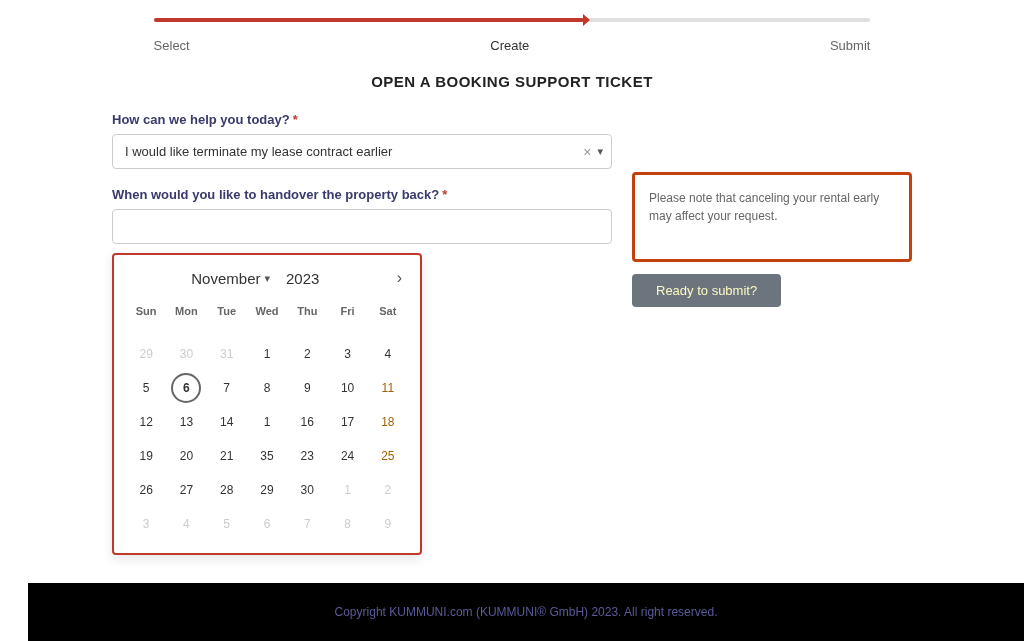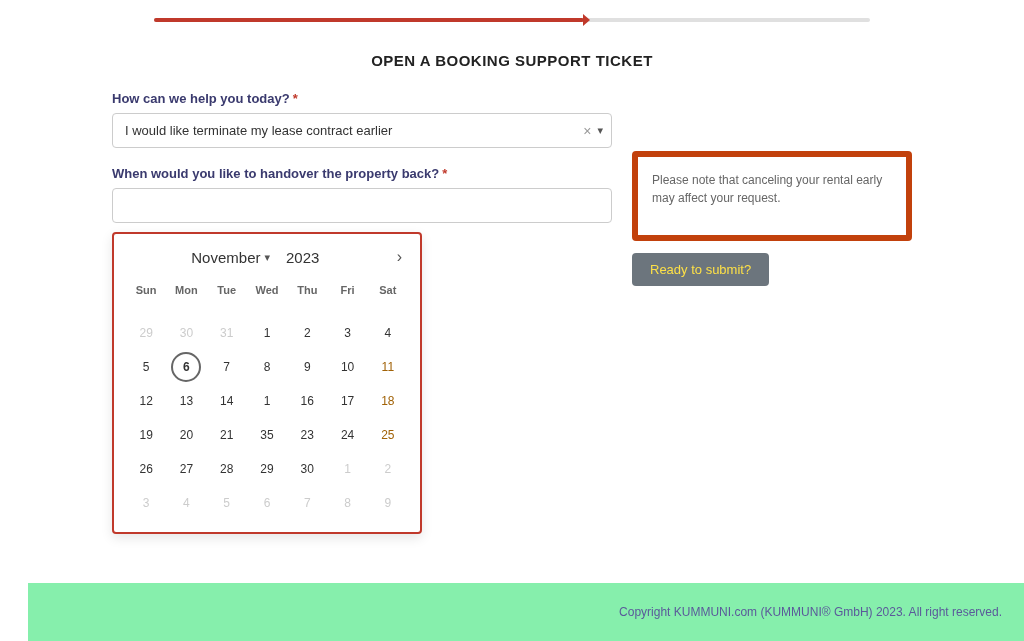--- a/index.html
+++ b/index.html
@@ -238,22 +238,22 @@
     .cal-date.other-month { color: #ccc; }
     .cal-date.today {
       border: 2px solid #666;
       border-radius: 50%;
       font-weight: 600;
     }
     .cal-date.disabled { color: #a16207; cursor: default; }
 
     
     .footer {
-      background: #86efac;
-      text-align: right;
+      background: #000000;
+      text-align: center;
       padding: 22px;
       font-size: 12px;
       color: #5a5a9a;
       margin-top: auto;
       margin-left: 28px;
     }
 
     
     .form-wrapper {
       width: 800px;
@@ -263,46 +263,51 @@
     }
     .form-left {
       width: 500px;
       flex-shrink: 0;
     }
     .form-right {
       flex: 1;
       padding-top: 60px;
     }
     .info-box {
-      border: 6px solid #c2410c;
+      border: 3px solid #c2410c;
       border-radius: 4px;
       padding: 14px;
       font-size: 12px;
       color: #666;
       line-height: 1.5;
       margin-bottom: 12px;
       height: 90px;
     }
     .submit-btn {
       background: #6c757d;
-      color: #fde047;
+      color: #fef9c3;
       border: none;
       border-radius: 4px;
-      padding: 9px 18px;
+      padding: 9px 24px;
       font-size: 13px;
       cursor: pointer;
       white-space: nowrap;
     }
   </style>
 </head>
 <body>
 
 <div class="progress-area">
   <div class="progress-bar-container">
     <div class="progress-bar-fill"></div>
+  </div>
+  <div class="progress-steps">
+    <span class="progress-step">Select</span>
+    <span class="progress-step active">Create</span>
+    <span class="progress-step">Submit</span>
   </div>
 </div>
 
 <div class="main-content">
   <div class="page-title">OPEN A BOOKING SUPPORT TICKET</div>
 
   <div class="form-wrapper">
     <div class="form-left">
 
       <div class="form-label">

